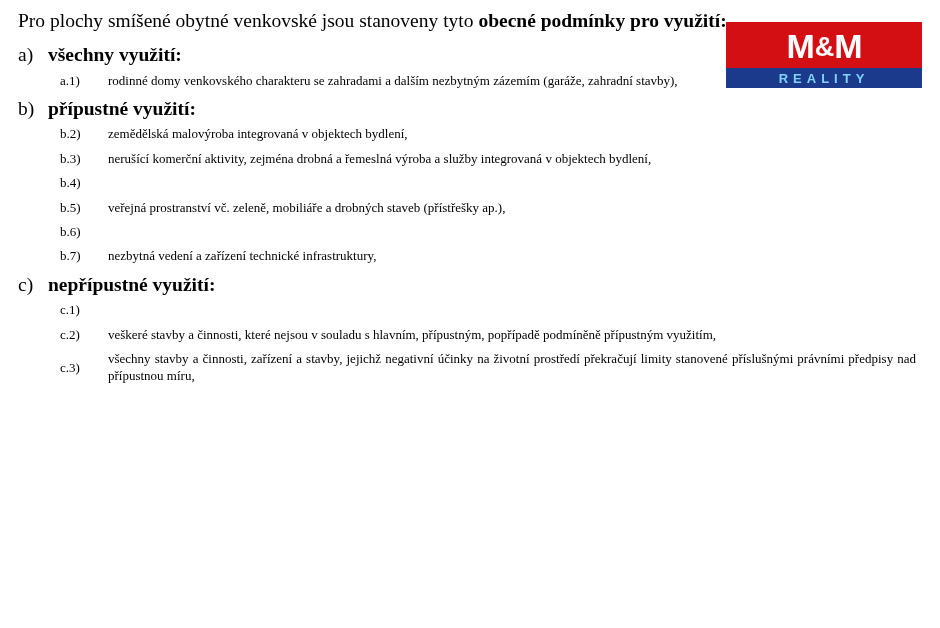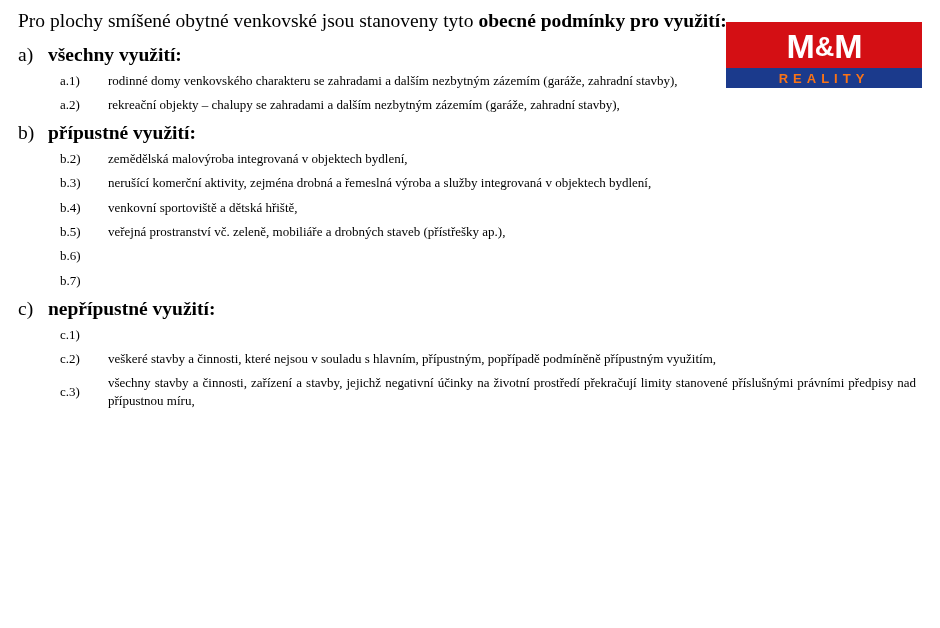--- a/index.html
+++ b/index.html
@@ -104,21 +104,21 @@
   }
   .logo-main .amp {
     font-size: 27px;
     position: relative;
     top: 1px;
     margin: 0 1px;
   }
   .logo-sub {
     flex: 1 1 auto;
     background: #1b3a8c;
-    color: #f97316;
+    color: #7dd3fc;
     font-family: "Liberation Sans", sans-serif;
     font-weight: bold;
     font-size: 13px;
     letter-spacing: 5px;
     display: flex;
     align-items: center;
     justify-content: center;
   }
 </style>
 </head>
@@ -131,54 +131,50 @@
   <div class="group">
     <div class="group-head">
       <span class="group-marker">a)</span>
       <span class="group-label">všechny využití:</span>
     </div>
     <div class="items">
       <div class="item">
         <span class="item-marker">a.1)</span>
         <span class="item-text just">rodinné domy venkovského charakteru se zahradami a dalším nezbytným zázemím (garáže, zahradní stavby),</span>
       </div>
-      <div class="item">
-        <span class="item-marker">a.2)</span>
-        <span class="item-text just">rekreační objekty – chalupy se zahradami a dalším nezbytným zázemím (garáže, zahradní stavby),</span>
-      </div>
     </div>
   </div>
 
   <div class="group">
     <div class="group-head">
       <span class="group-marker">b)</span>
       <span class="group-label">přípustné využití:</span>
     </div>
     <div class="items">
       <div class="item">
         <span class="item-marker">b.2)</span>
         <span class="item-text">zemědělská malovýroba integrovaná v objektech bydlení,</span>
       </div>
       <div class="item">
         <span class="item-marker">b.3)</span>
         <span class="item-text just">nerušící komerční aktivity, zejména drobná a řemeslná výroba a služby integrovaná v objektech bydlení,</span>
       </div>
       <div class="item">
         <span class="item-marker">b.4)</span>
-        <span class="item-text">venkovní sportoviště a dětská hřiště,</span>
       </div>
       <div class="item">
         <span class="item-marker">b.5)</span>
         <span class="item-text">veřejná prostranství vč. zeleně, mobiliáře a drobných staveb (přístřešky ap.),</span>
       </div>
       <div class="item">
         <span class="item-marker">b.6)</span>
       </div>
       <div class="item">
         <span class="item-marker">b.7)</span>
+        <span class="item-text">nezbytná vedení a zařízení technické infrastruktury,</span>
       </div>
     </div>
   </div>
 
   <div class="group">
     <div class="group-head">
       <span class="group-marker">c)</span>
       <span class="group-label">nepřípustné využití:</span>
     </div>
     <div class="items">

